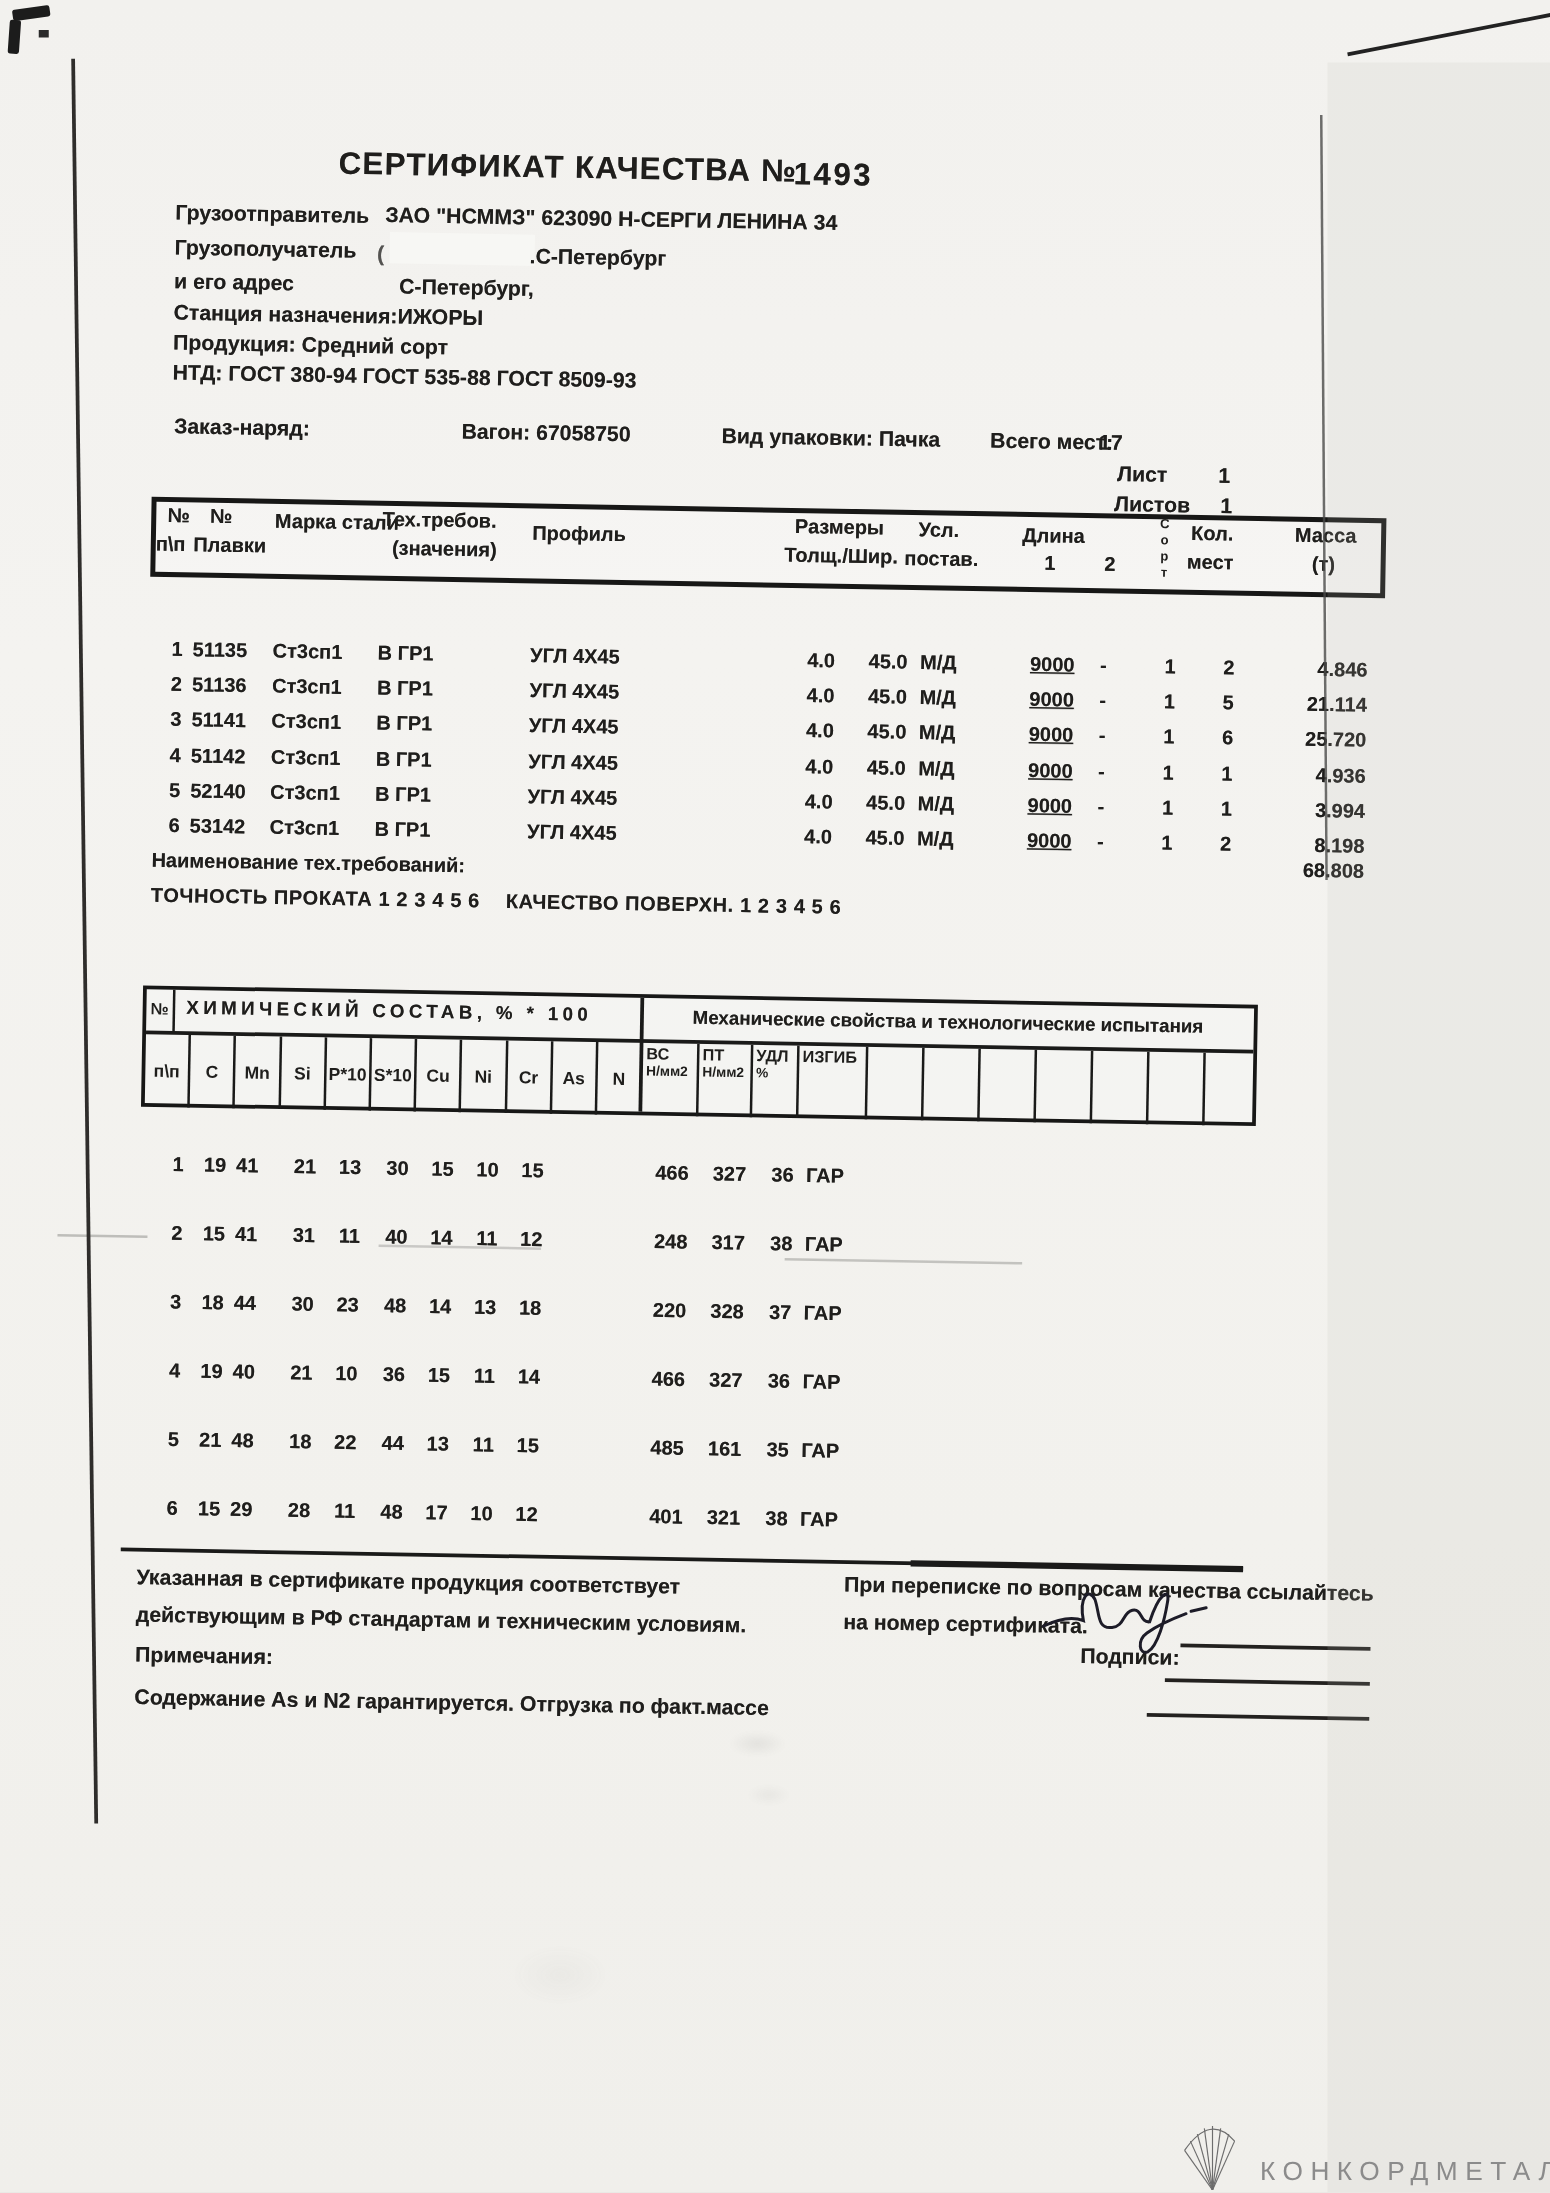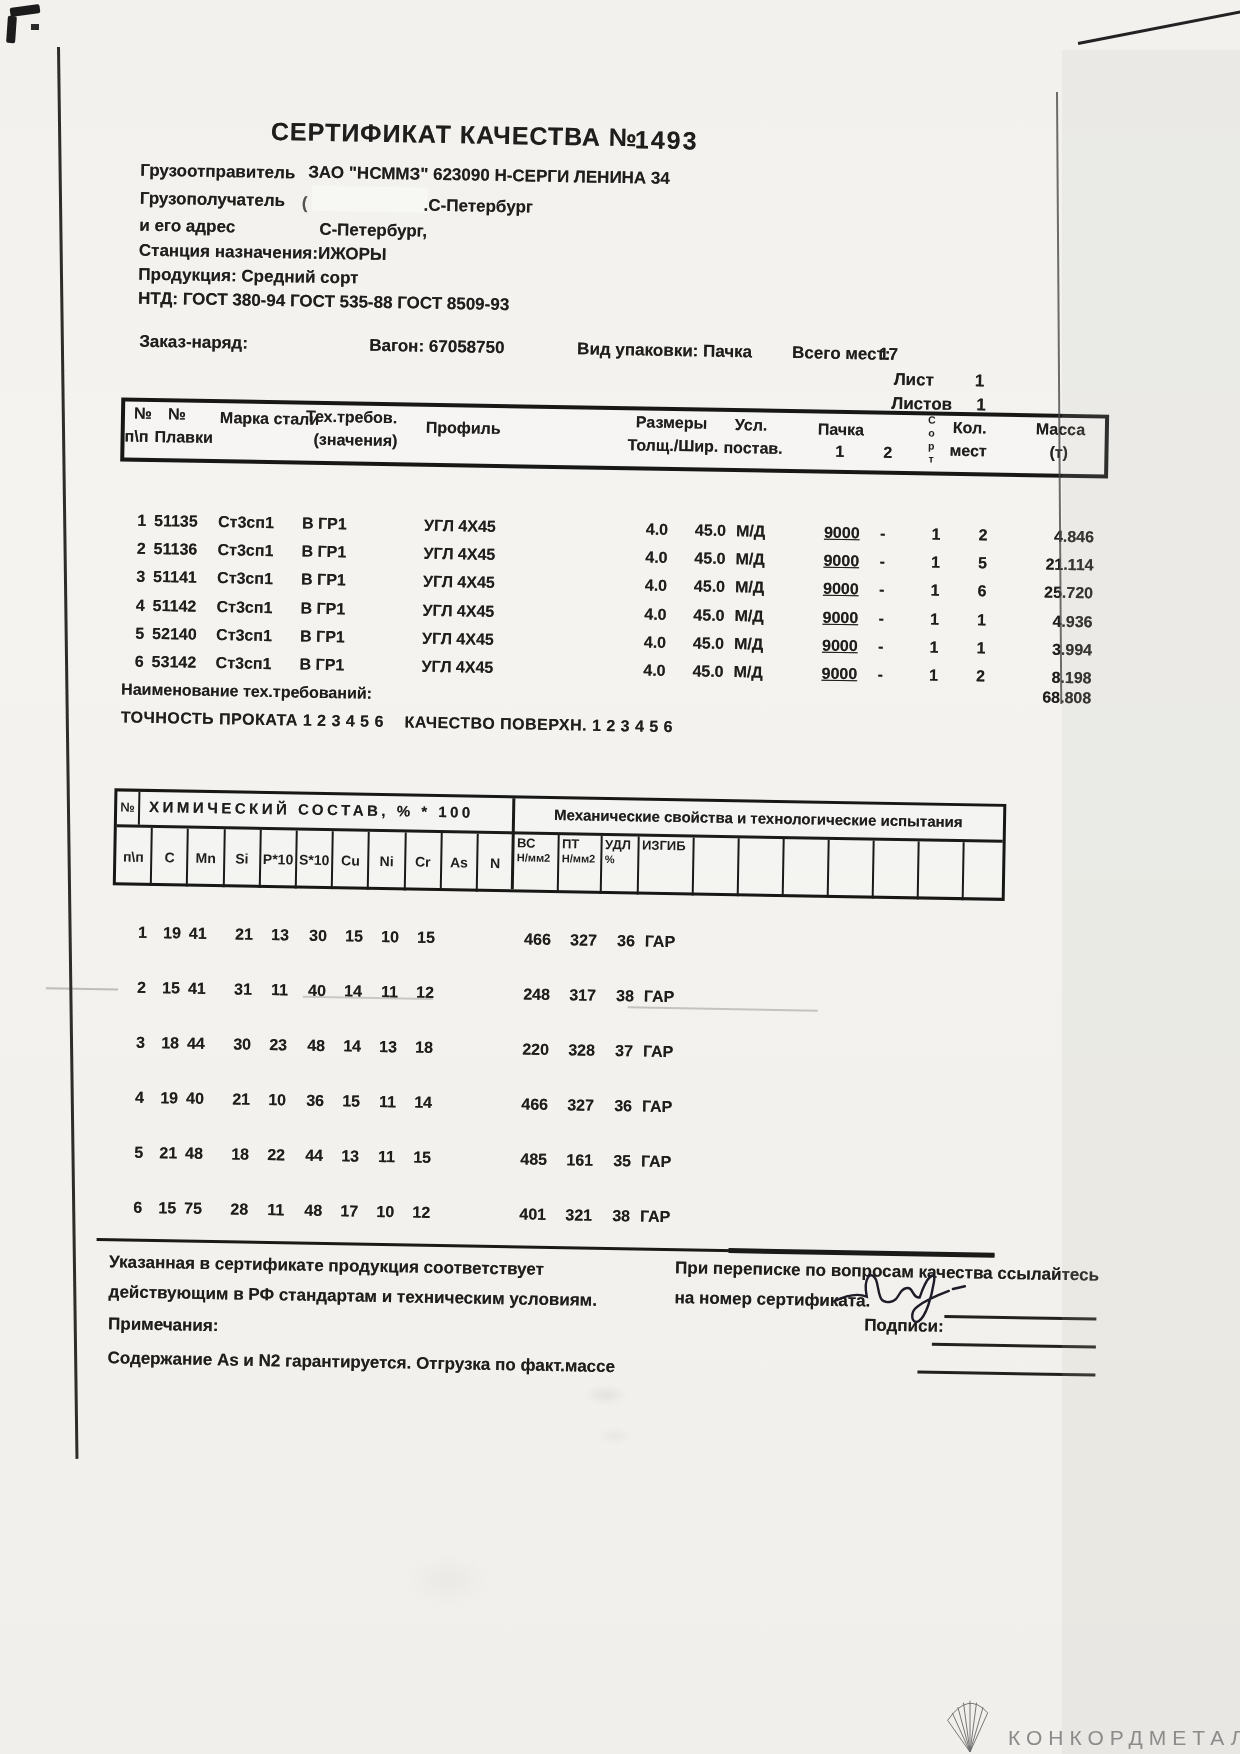--- a/index.html
+++ b/index.html
@@ -125,21 +125,21 @@
     <span class="t s16" style="left:170px;top:404px;">№</span>
     <span class="t s16" style="left:157px;top:427px;">Плавки</span>
     <span class="t s16" style="left:222px;top:407px;">Марка стали</span>
     <span class="t s16" style="left:308px;top:404px;">Тех.требов.</span>
     <span class="t s16" style="left:316px;top:427px;">(значения)</span>
     <span class="t s16" style="left:428px;top:413px;">Профиль</span>
     <span class="t s16" style="left:638px;top:404px;">Размеры</span>
     <span class="t s16" style="left:630px;top:427px;">Толщ./Шир.</span>
     <span class="t s16" style="left:737px;top:405px;">Усл.</span>
     <span class="t s16" style="left:726px;top:428px;">постав.</span>
-    <span class="t s16" style="left:820px;top:408px;">Пачка</span>
+    <span class="t s16" style="left:820px;top:408px;">Длина</span>
     <span class="t s16" style="left:838px;top:430px;">1</span>
     <span class="t s16" style="left:886px;top:430px;">2</span>
     <div class="sortv">
         <span>С</span>
         <span>о</span>
         <span>р</span>
         <span>т</span>
       </div>
     <span class="t s16" style="left:955px;top:404px;">Кол.</span>
     <span class="t s16" style="left:952px;top:427px;">мест</span>
@@ -375,21 +375,21 @@
           <span class="cc-cr">15</span>
           <span class="cc-vs">485</span>
           <span class="cc-pt">161</span>
           <span class="cc-udl">35</span>
           <span class="cc-izgib">ГАР</span>
         </div>
 
         <div class="crow">
           <span class="cc-n">6</span>
           <span class="cc-c">15</span>
-          <span class="cc-mn">75</span>
+          <span class="cc-mn">29</span>
           <span class="cc-si">28</span>
           <span class="cc-p">11</span>
           <span class="cc-s">48</span>
           <span class="cc-cu">17</span>
           <span class="cc-ni">10</span>
           <span class="cc-cr">12</span>
           <span class="cc-vs">401</span>
           <span class="cc-pt">321</span>
           <span class="cc-udl">38</span>
           <span class="cc-izgib">ГАР</span>

